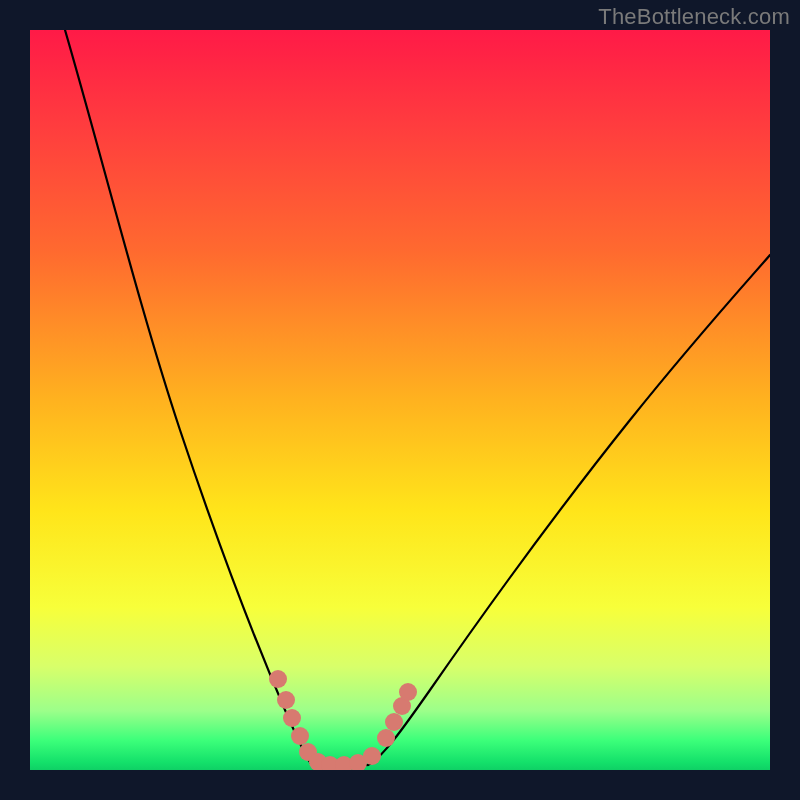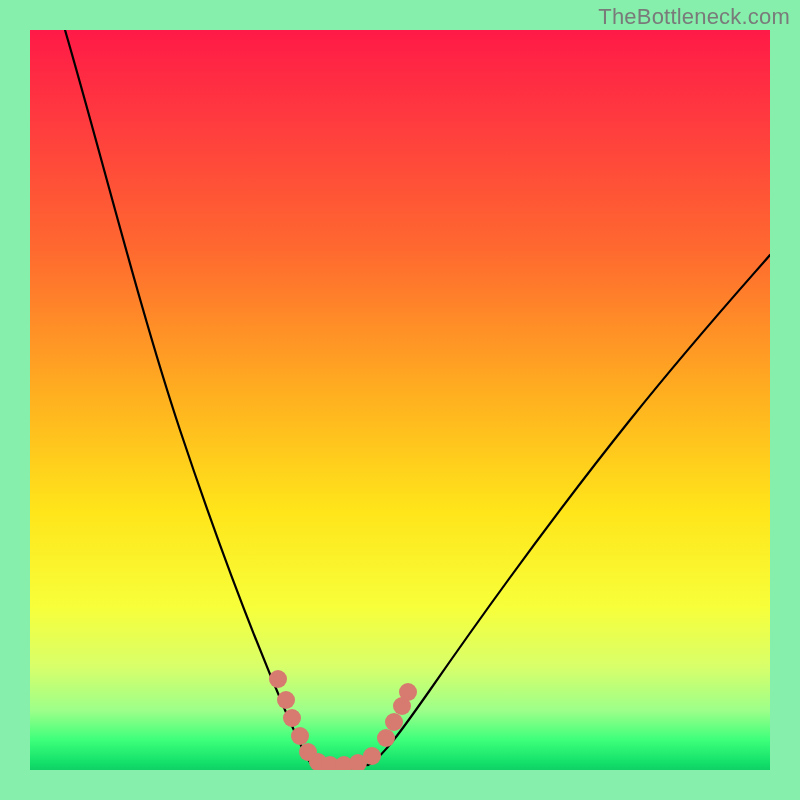--- a/index.html
+++ b/index.html
@@ -10,21 +10,21 @@
     background: #000;
     overflow: hidden;
     font-family: Arial, Helvetica, sans-serif;
   }
   .frame {
     position: absolute;
     top: 0;
     left: 0;
     width: 800px;
     height: 800px;
-    background: #86efac;
+    background: #0f172a;
   }
   .plot {
     position: absolute;
     top: 30px;
     left: 30px;
     width: 740px;
     height: 740px;
     overflow: hidden;
   }
   .gradient {

